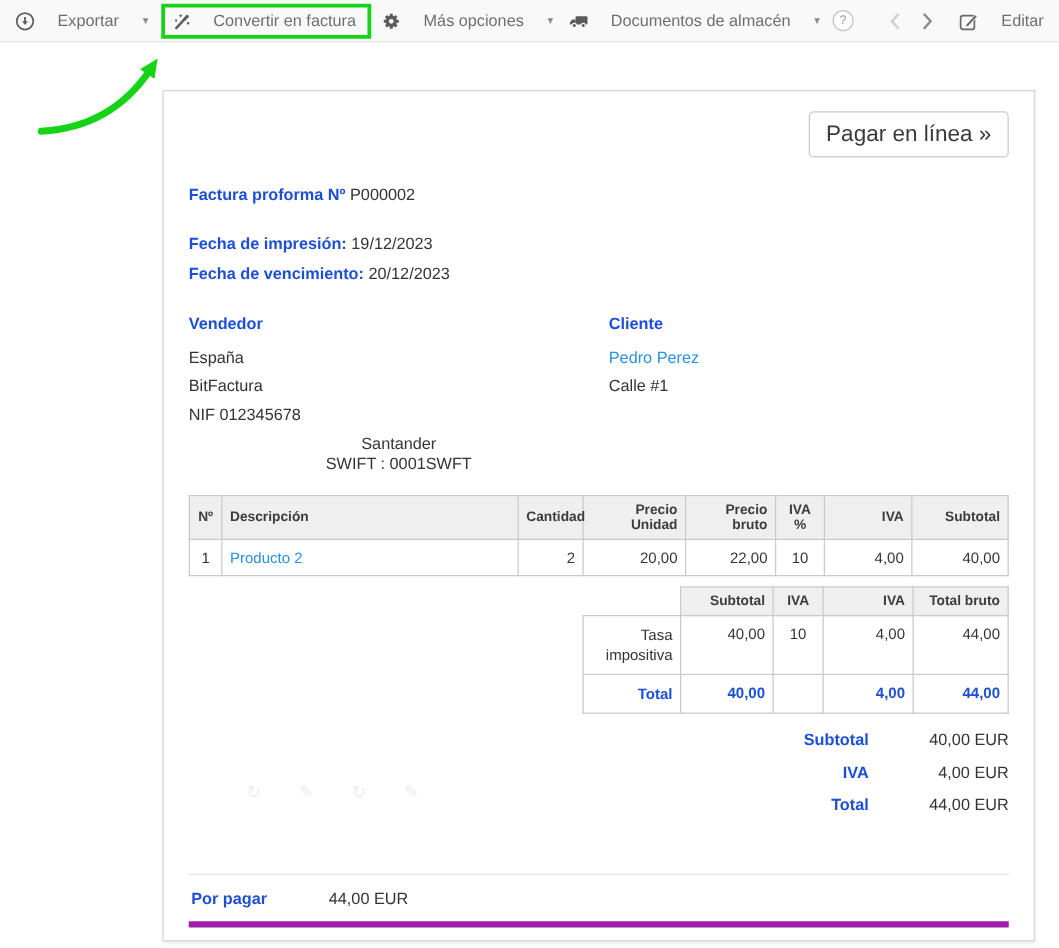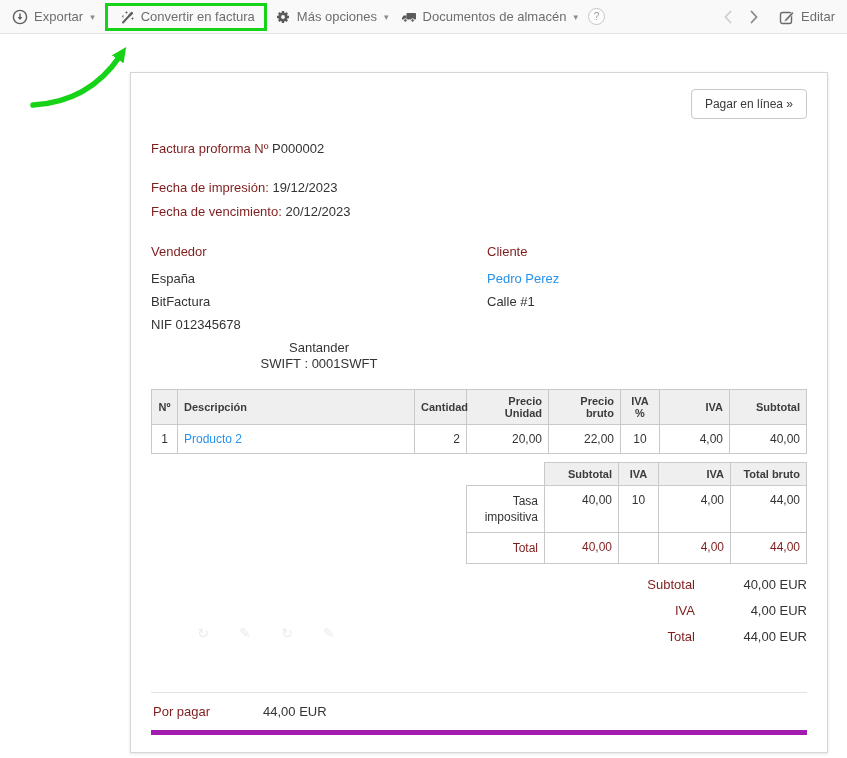--- a/index.html
+++ b/index.html
@@ -3,43 +3,43 @@
 <meta charset="utf-8">
 <style>
   * { margin:0; padding:0; box-sizing:border-box; }
   html,body { width:847px; height:758px; background:#ffffff; overflow:hidden;
     font-family:"Liberation Sans","DejaVu Sans",sans-serif; color:#333; }
 
   
   .topbar { position:absolute; top:0; left:0; width:847px; height:34px;
     background:#f9f9f9; border-bottom:1px solid #e4e4e4;
     display:flex; align-items:center; padding:0 12px; font-size:13px; color:#6e6e6e; }
-  .tb-item { display:flex; align-items:center; gap:6px; cursor:pointer; white-space:nowrap; }
+  .tb-item { display:flex; align-items:center; gap:18px; cursor:pointer; white-space:nowrap; }
   .tb-item .caret { font-size:9px; color:#8a8a8a; margin-left:1px; }
   .icon16 { width:16px; height:16px; display:inline-block; flex:0 0 auto; }
-  .highlight-box { border:3px solid #17d317; padding:3px 9px 3px 11px; margin:0 8px 0 10px;
+  .highlight-box { border:3px solid #17d317; padding:3px 9px 3px 5px; margin:0 8px 0 10px;
     display:flex; align-items:center; background:transparent; }
   .gap { margin-left:12px; }
   .help-circle { width:17px; height:17px; border:1px solid #c6c6c6; border-radius:50%;
     color:#9a9a9a; font-size:10px; display:flex; align-items:center; justify-content:center;
     margin-left:10px; cursor:pointer; background:#fdfdfd; }
   .spacer { flex:1; }
   .nav-chev { width:18px; height:18px; display:flex; align-items:center; justify-content:center; cursor:pointer; }
   .edit-group { margin-left:16px; }
 
   
   .arrow-svg { position:absolute; left:25px; top:35px; width:120px; height:82px; overflow:visible; }
 
   
   .card { position:absolute; left:130px; top:72px; width:698px; height:681px;
     background:#fff; border:1px solid #d6d6d6; box-shadow:0 1px 3px rgba(0,0,0,.10);
     padding:16px 20px; font-size:13px; }
-  .b { font-weight:normal; color:#7f1d1d; }
+  .b { font-weight:bold; color:#1d4ed8; }
   .pay-row { text-align:right; }
-  .pay-btn { font-family:inherit; font-size:12px; color:#3a3a3a; background:#fff;
+  .pay-btn { font-family:inherit; font-size:18px; color:#3a3a3a; background:#fff;
     border:1px solid #c9c9c9; border-radius:4px; padding:7px 13px; cursor:pointer; }
   .title-row { margin-top:22px; }
   .dates { margin-top:24px; }
   .dates p { margin:0 0 9px 0; }
 
   .parties { margin-top:26px; display:flex; }
   .party { }
   .party.seller { width:336px; }
   .party p { margin:0 0 10px 0; line-height:13px; }
   .party p.heading { margin-bottom:14px; }

